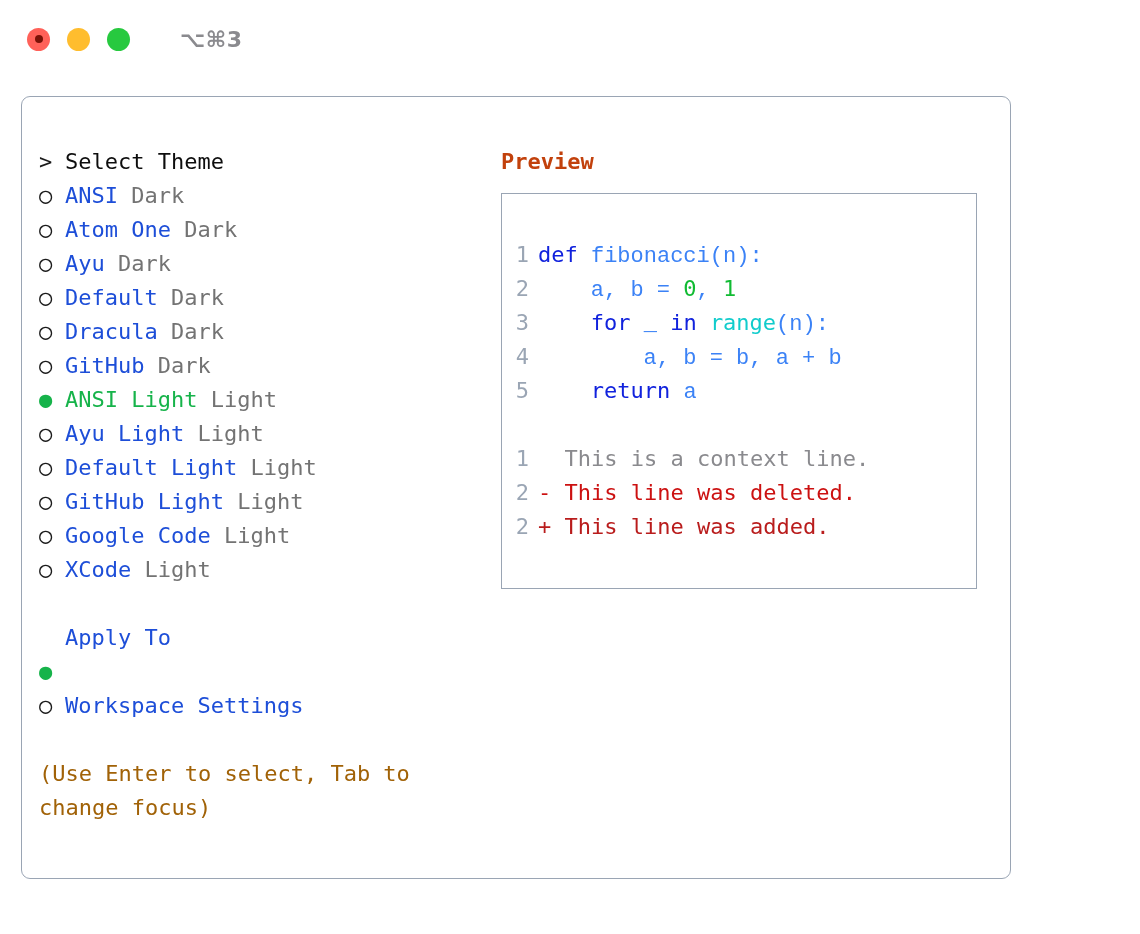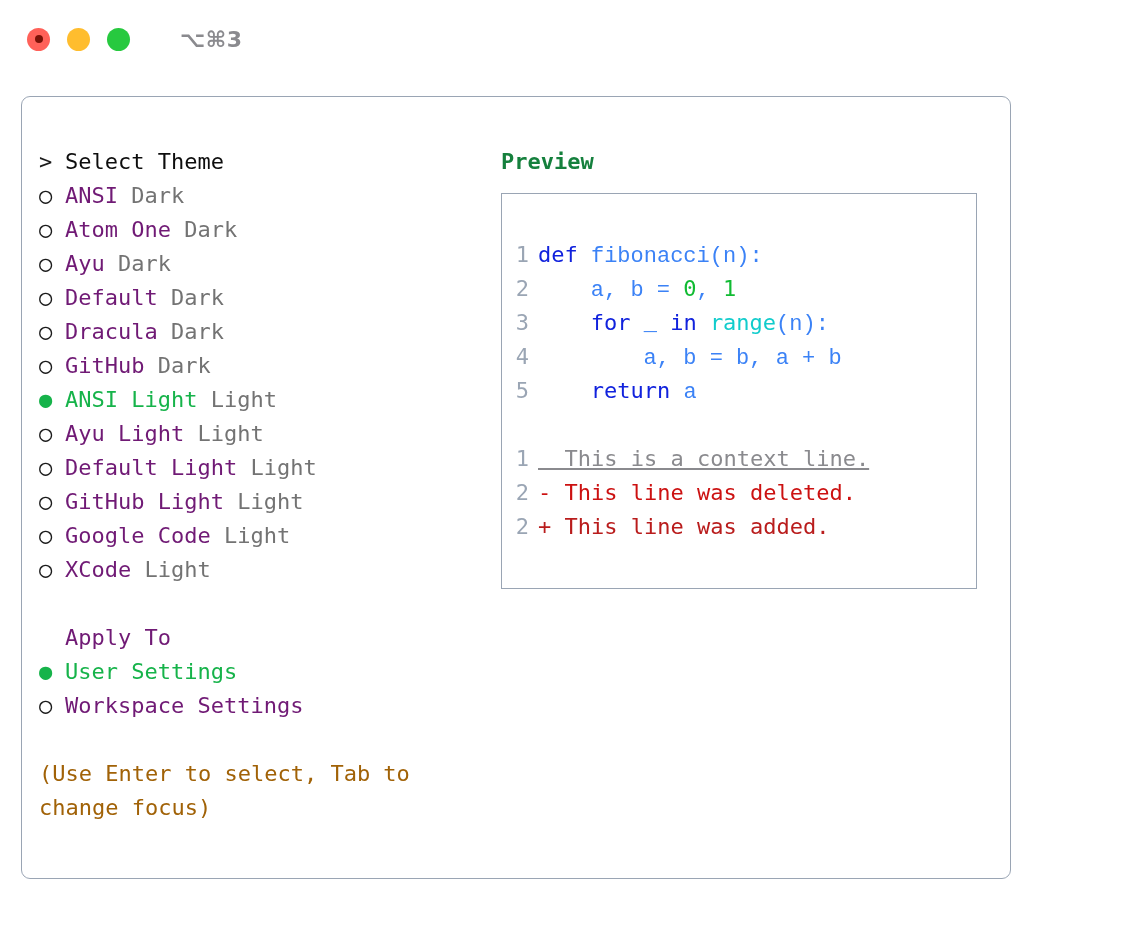--- a/index.html
+++ b/index.html
@@ -110,21 +110,21 @@
     white-space: pre;
   }
   .marker {
     width: 26px;
     flex: none;
     font-size: 22px;
     color: #1b1b1b;
     text-align: left;
   }
   .marker.filled { color: #16B34A; }
-  .row .label { color: #701a75; }
+  .row .label { color: #1d4ed8; }
   .row .suffix { color: #737373; }
 
   .row.header .label {
     font-weight: 400;
     color: #0d0d0d;
   }
   .row.selected .label { color: #16B34A; }
 
   .section-gap { height: 34px; }
 
@@ -134,21 +134,21 @@
     line-height: 34px;
     color: #a16207;
     width: 410px;
   }
 
   
   .preview-title {
     font-size: 22px;
     line-height: 34px;
     font-weight: 700;
-    color: #15803d;
+    color: #c2410c;
     margin-bottom: 12px;
   }
   .preview-box {
     margin-top: 14px;
     width: 476px;
     height: 396px;
     border: 1.8px solid #9AA5B4;
     box-sizing: border-box;
     background: #ffffff;
     padding: 44px 0 0 0;
@@ -171,21 +171,21 @@
     box-sizing: border-box;
   }
   .code-text { color: #1b1b1b; white-space: pre; }
 
   .tok-kw   { color: #1122DD; }
   .tok-fn   { color: #11CCCC; }
   .tok-num  { color: #11BB33; }
   .tok-plain{ color: #3b82f6; font-family: Liberation Mono, monospace; }
 
   .diff-gap { height: 34px; }
-  .diff-ctx { color: #8A8A8E; text-decoration: underline; }
+  .diff-ctx { color: #8A8A8E; }
   .diff-del { color: #CC1111; }
   .diff-add { color: #b91c1c; }
 </style>
 </head>
 <body>
 
 <div class="screen">
 
   <div class="titlebar">
     <div class="traffic">
@@ -224,21 +224,21 @@
           </div>
 
         <div class="section-gap"></div>
 
         <div class="row">
           <span class="marker"> </span>
           <span class="label">Apply To</span>
         </div>
 
         <div id="apply-list">
-            <div class="row selected"><span class="marker filled">●</span><span class="label">User Settings</span></div>
+            <div class="row selected"><span class="marker filled">●</span></div>
             <div class="row"><span class="marker">○</span><span class="label">Workspace Settings</span></div>
           </div>
 
         <div class="hint">(Use Enter to select, Tab to change focus)</div>
       </div>
 
       <div class="col-right">
         <div class="preview-title">Preview</div>
         <div class="preview-box">
           <div id="code-block">

